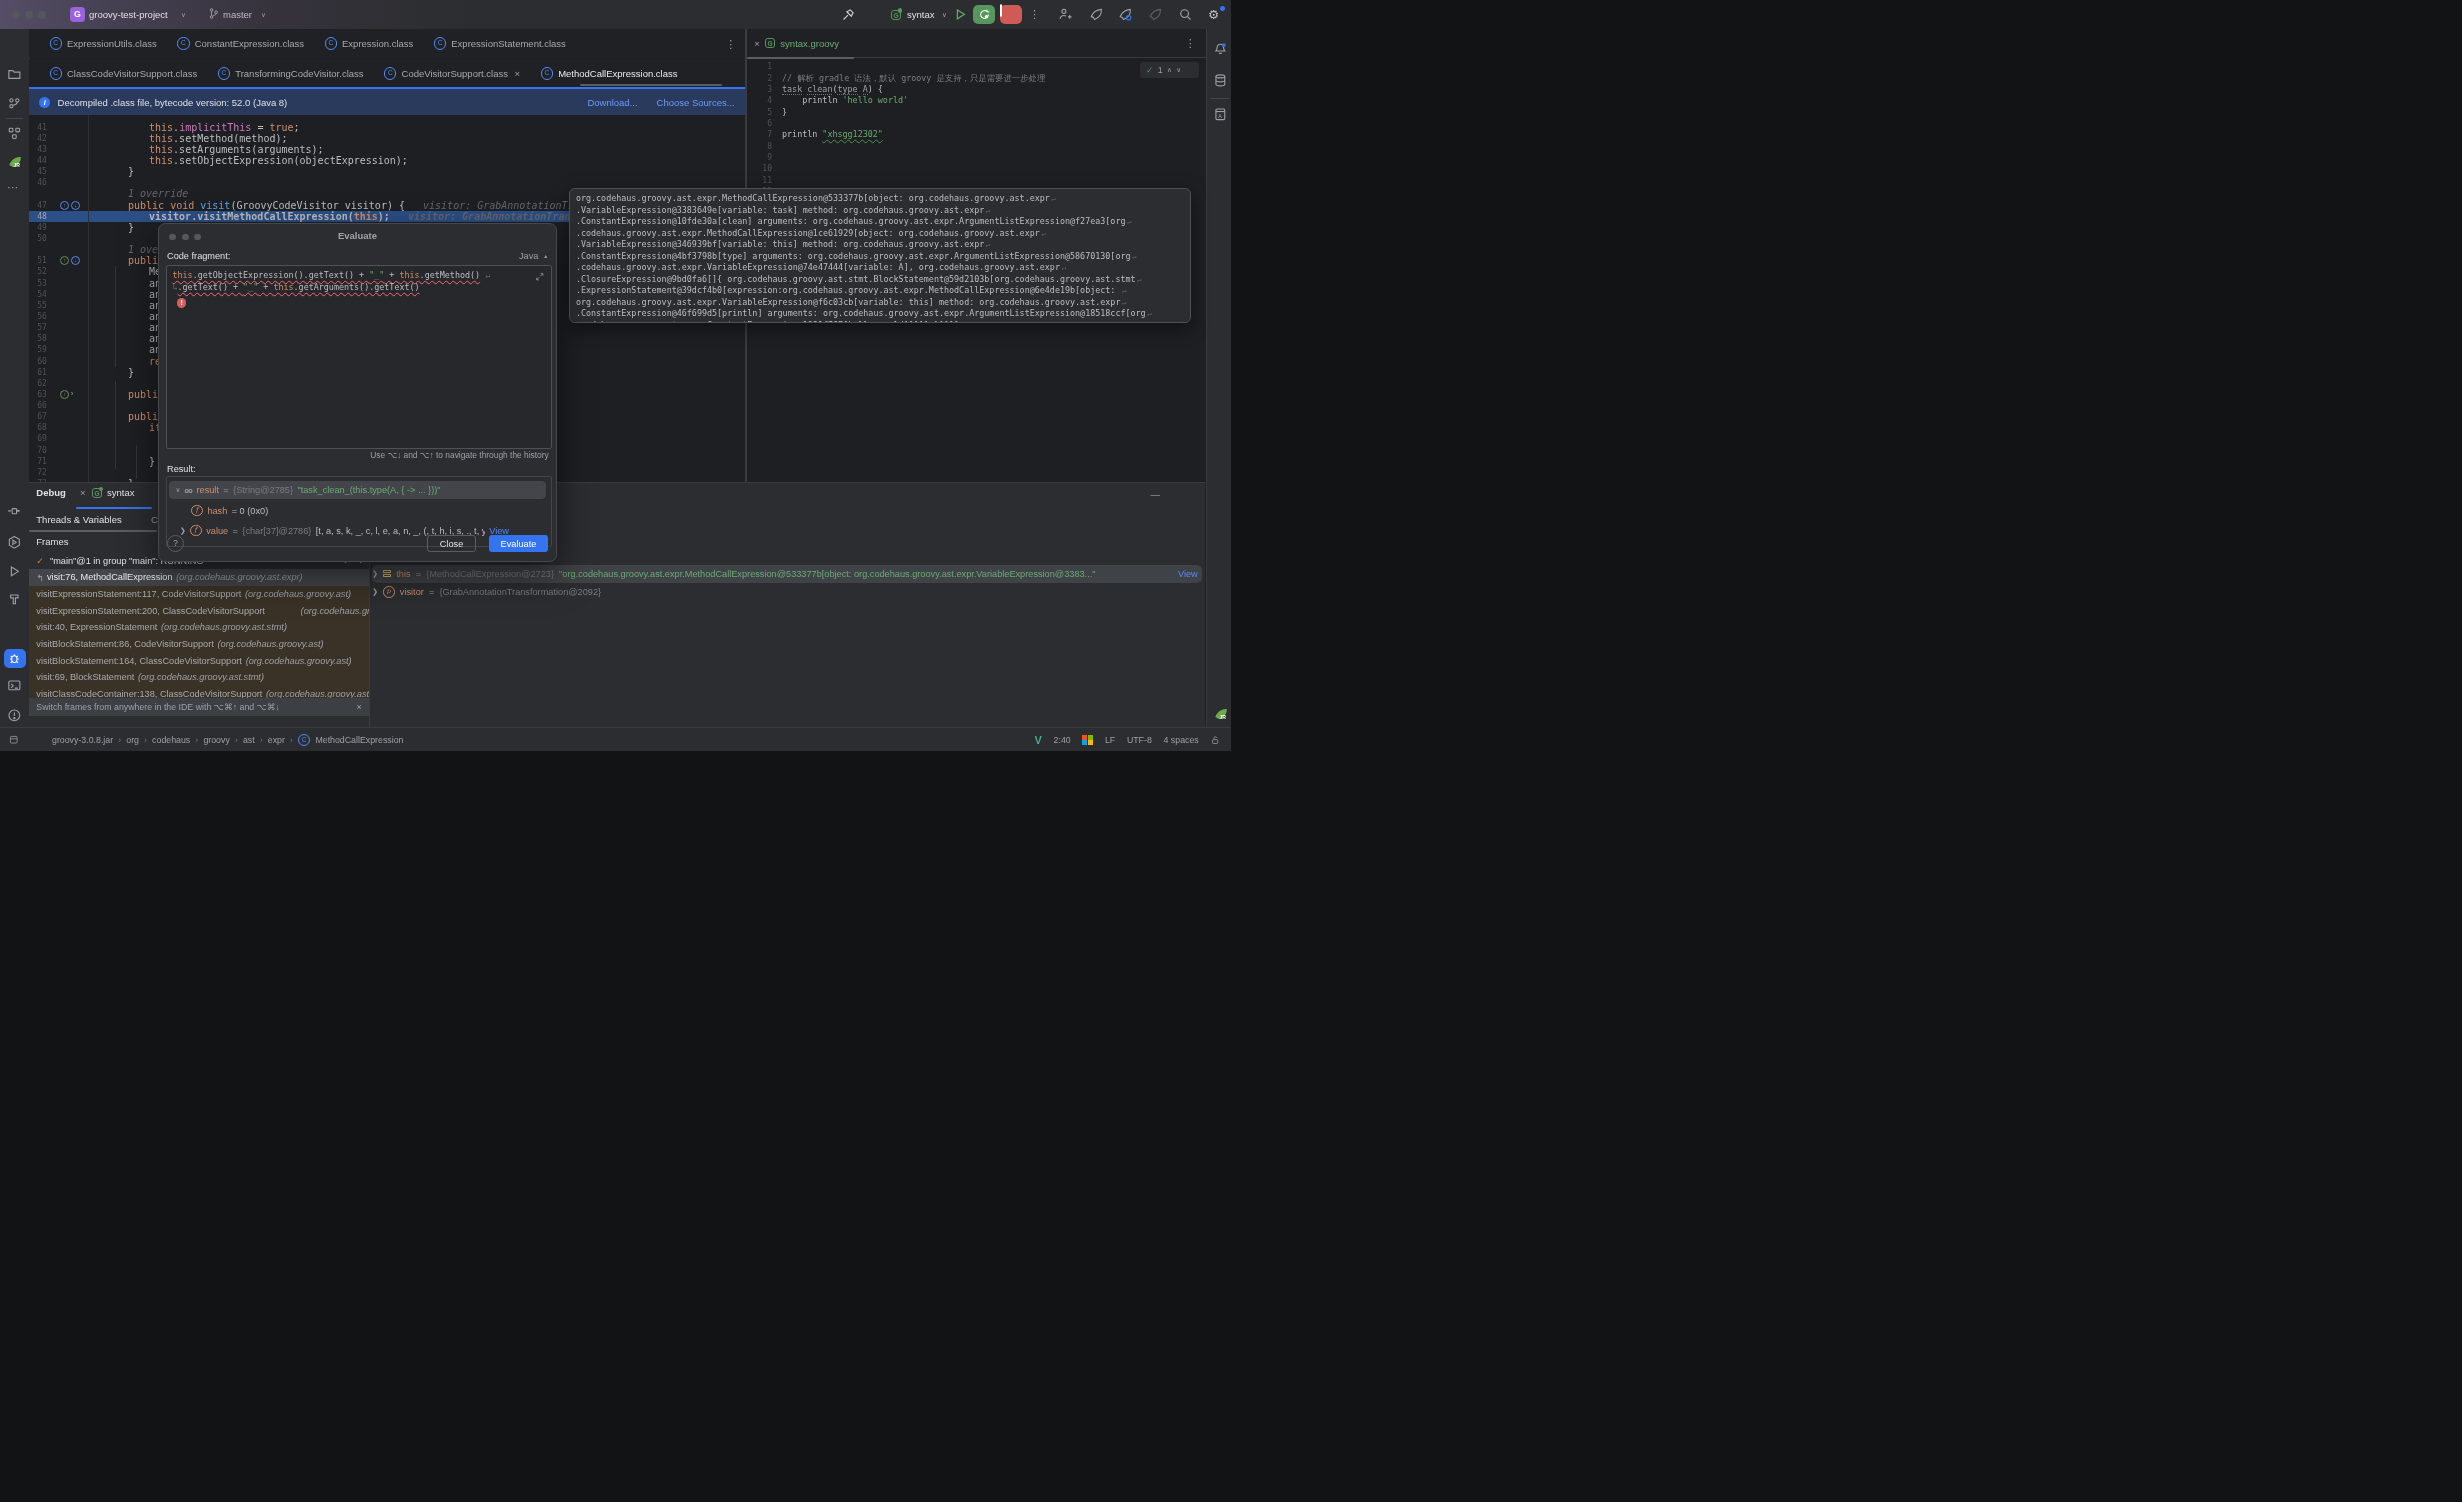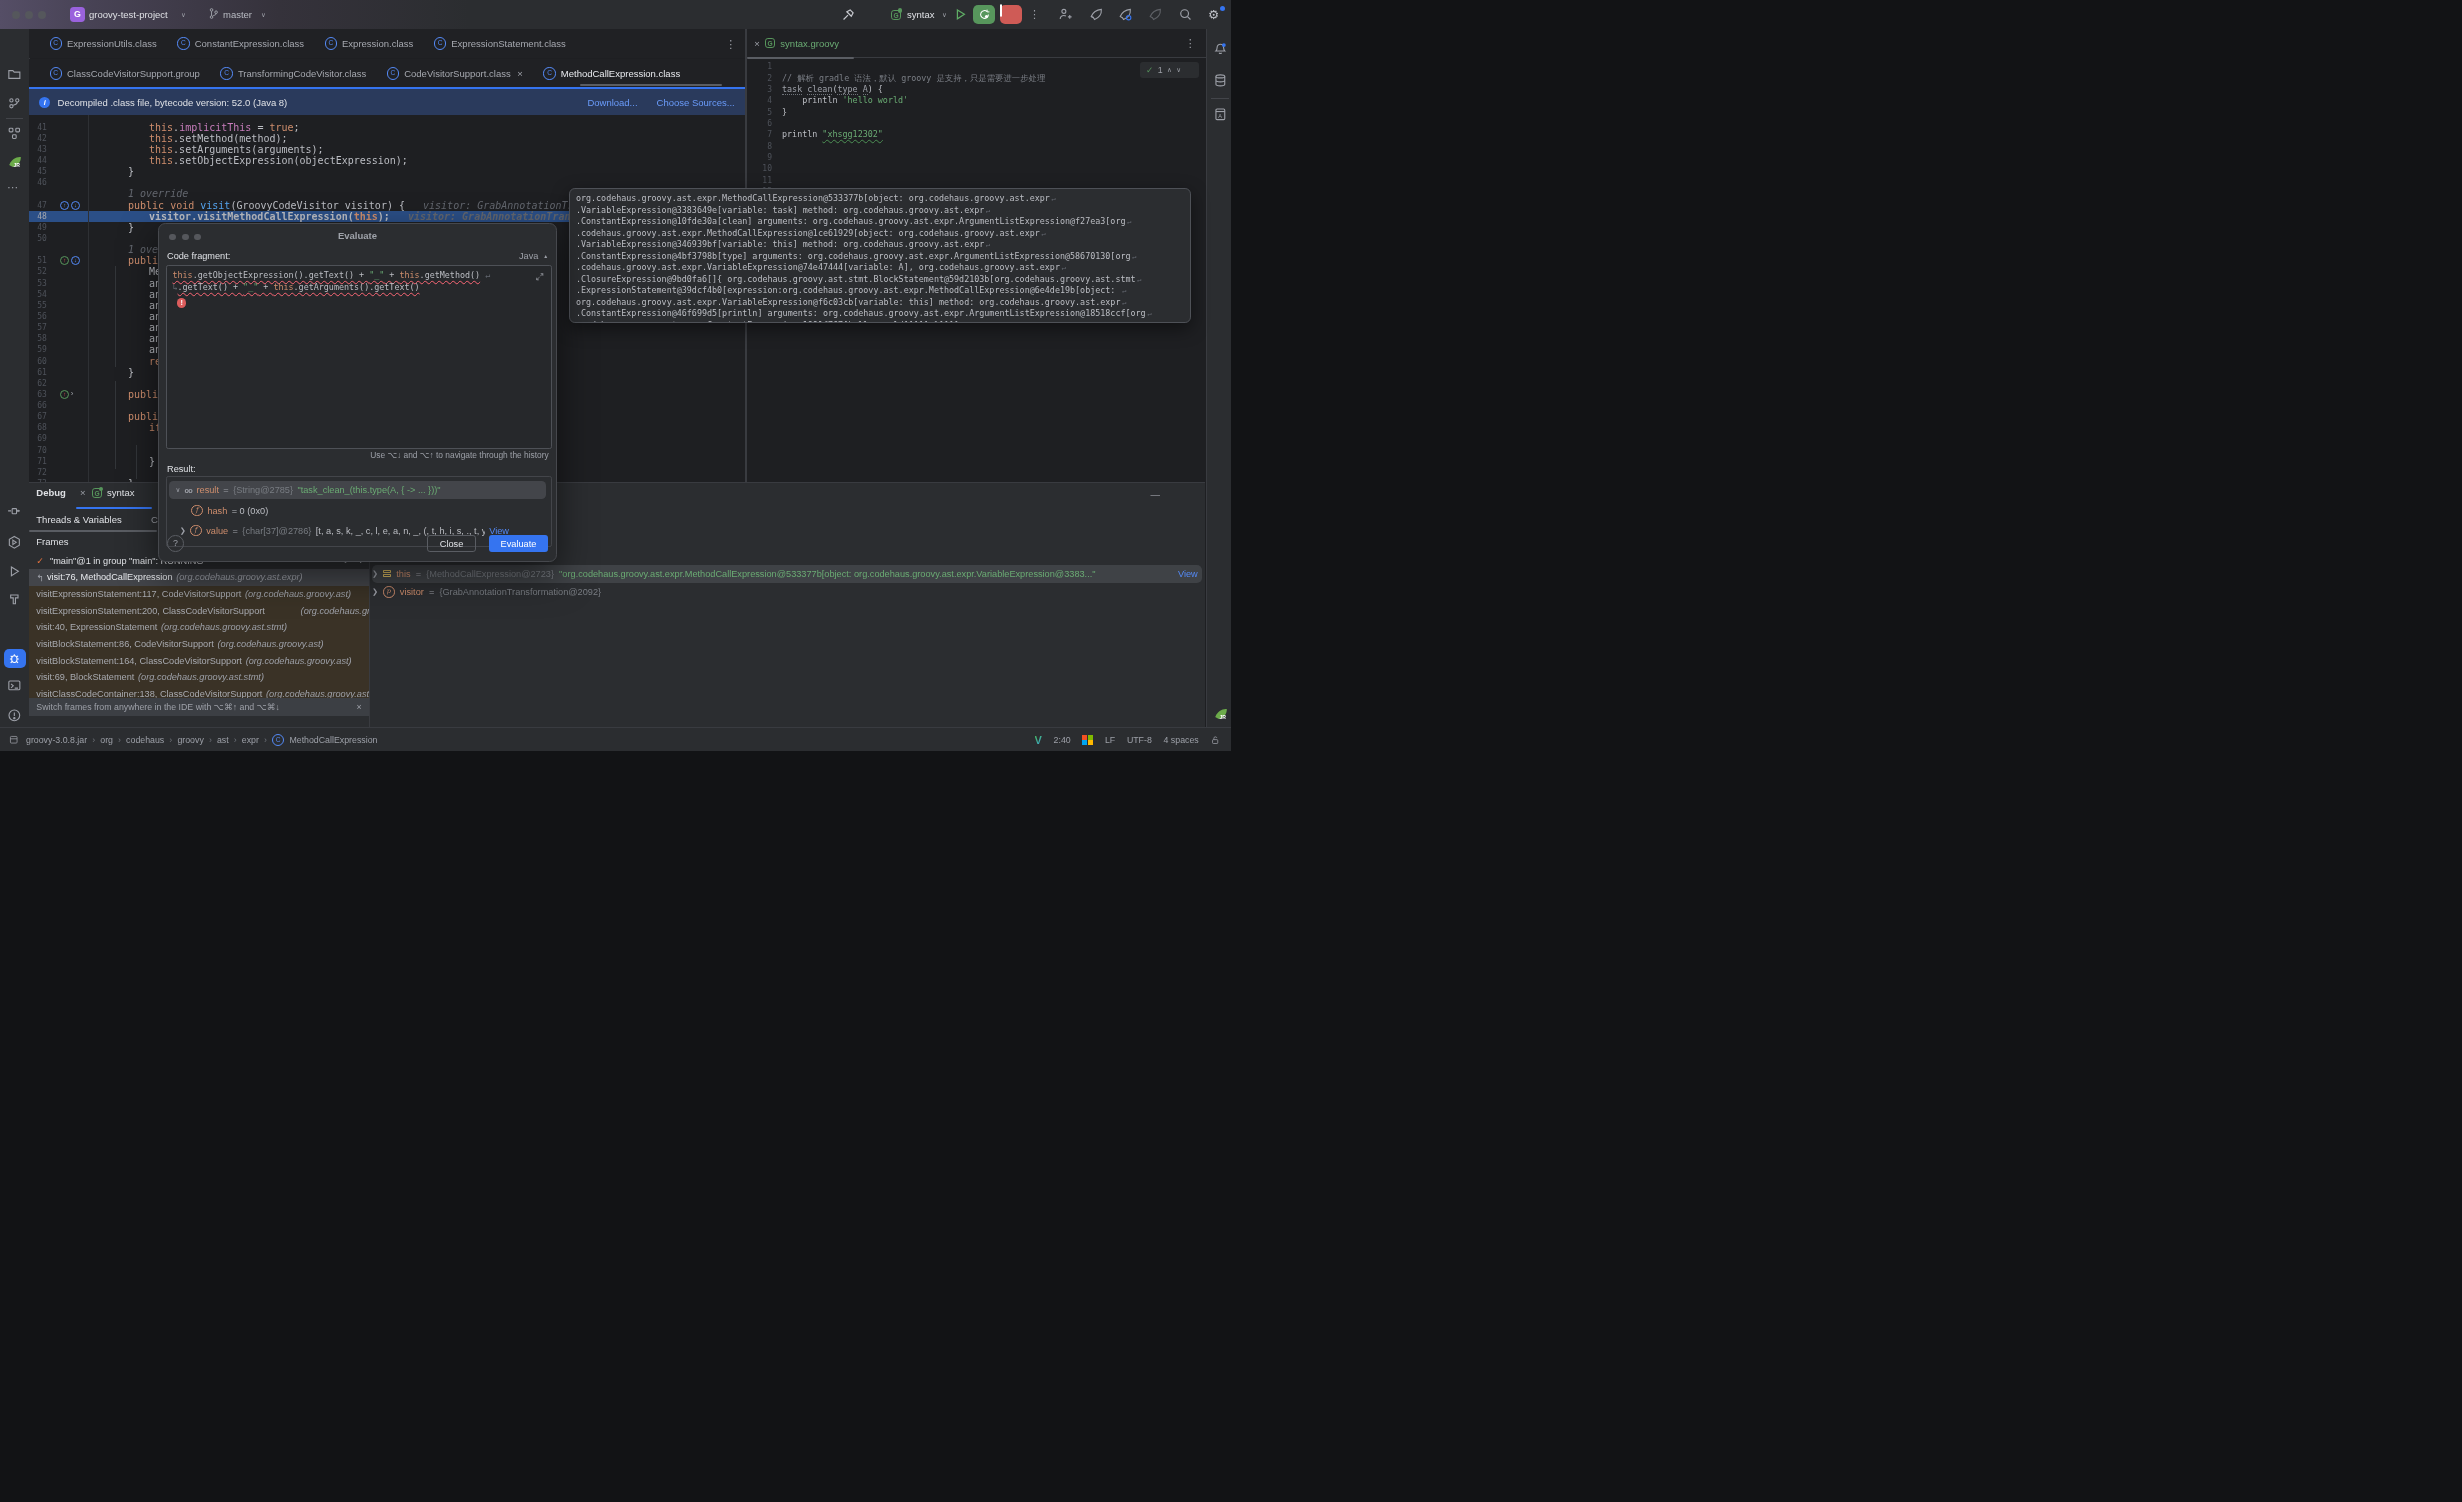--- a/index.html
+++ b/index.html
@@ -142,21 +142,21 @@
   .varrow{position:absolute;left:343px;width:833px;height:17.6px;display:flex;align-items:center;gap:5.1px;
     font-size:9.2px;white-space:nowrap;overflow:hidden}
   .varsel{position:absolute;left:343px;top:82px;width:830px;height:17.6px;background:#3f4246;border-radius:5.1px}
   .thisic{display:inline-block;width:8px;height:8.8px;flex:0 0 auto;position:relative}
   .thisic i{position:absolute;left:0;width:8px;height:2.9px;border:0.7px solid #d5b55e;border-radius:0.7px;box-sizing:border-box}
   .grayc{color:#9da0a8}
 
   
   #statusbar{left:0;top:727px;width:1231px;height:24px;background:#2b2d30;border-top:0.7px solid #393b40;
     display:flex;align-items:center;font-size:8.8px;color:#9da0a8}
-  #crumbs{display:flex;align-items:center;gap:5.1px;margin-left:26px}
+  #crumbs{display:flex;align-items:center;gap:5.1px;margin-left:52px}
   .csep{color:#6f737a}
   #sbright{position:absolute;right:10.3px;display:flex;align-items:center;gap:11.7px}
   .msq{display:inline-grid;grid-template-columns:5.1px 5.1px;grid-gap:0.7px}
   .msq i{width:5.1px;height:5.1px;display:block}
   .vlogo{font-weight:bold;font-size:11px;color:#47b950;background:linear-gradient(135deg,#47b950,#3aa3e3);
     -webkit-background-clip:text;background-clip:text;-webkit-text-fill-color:transparent}
   svg{display:block}
 </style>
 </head>
 <body>
@@ -366,21 +366,21 @@
           <span class="cicon">C</span>
           <span>ExpressionStatement.class</span>
         </div>
       </div>
     <span class="kebab abs" style="right:8.8px;top:8.8px">⋮</span>
     </div>
   <div id="tabs2" class="abs">
       <div class="tabrow" id="tabs2row">
         <div class="tab">
           <span class="cicon">C</span>
-          <span>ClassCodeVisitorSupport.group</span>
+          <span>ClassCodeVisitorSupport.class</span>
         </div>
         <div class="tab">
           <span class="cicon">C</span>
           <span>TransformingCodeVisitor.class</span>
         </div>
         <div class="tab">
           <span class="cicon">C</span>
           <span>CodeVisitorSupport.class</span>
           <span class="tabclose">×</span>
         </div>

